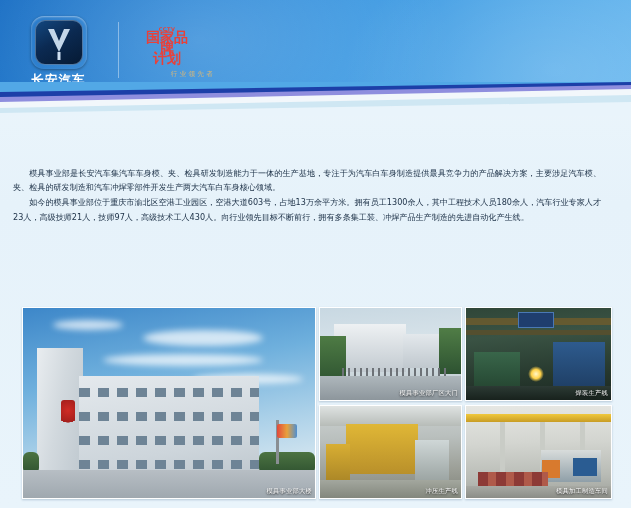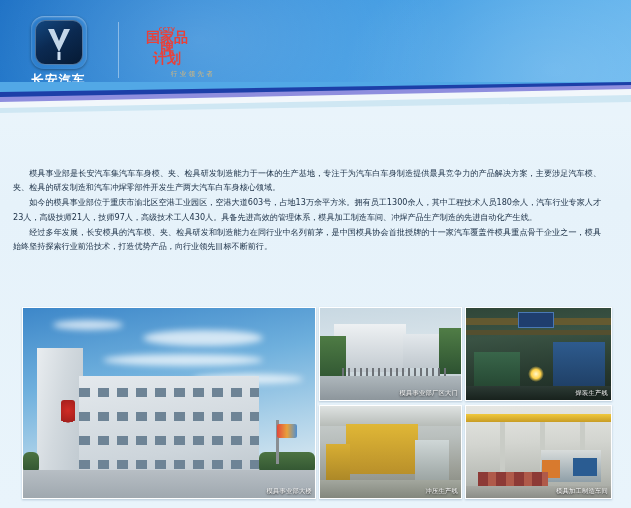--- a/index.html
+++ b/index.html
@@ -178,22 +178,21 @@
       <path d="M0 15 L631 3 L631 10 L0 24 Z" fill="#8f8ede"></path>
       <path d="M0 20 L631 7 L631 15 L0 28 Z" fill="#f2f7fb"></path>
       <path d="M0 26 L631 13 L631 22 L0 33 Z" fill="#cfe7f3"></path>
       <path d="M0 31 L631 20 L631 34 L0 34 Z" fill="#e9f4fb"></path>
     </svg>
   </div>
 
 
   <div class="body-text">
     <p class="para">模具事业部是长安汽车集汽车车身模、夹、检具研发制造能力于一体的生产基地，专注于为汽车白车身制造提供最具竞争力的产品解决方案，主要涉足汽车模、夹、检具的研发制造和汽车冲焊零部件开发生产两大汽车白车身核心领域。</p>
-    <p class="para">如今的模具事业部位于重庆市渝北区空港工业园区，空港大道603号，占地13万余平方米。拥有员工1300余人，其中工程技术人员180余人，汽车行业专家人才23人，高级技师21人，技师97人，高级技术工人430人。具备先进高效的管理体系，模具加工制造车间、冲焊产品生产制造的先进自动化产生线。</p>
-    <p class="para">经过多年发展，长安模具的汽车模、夹、检具研发和制造能力在同行业中名列前茅，是中国模具协会首批授牌的十一家汽车覆盖件模具重点骨干企业之一，模具始终坚持探索行业前沿技术，打造优势产品，向行业领先目标不断前行。</p>
+    <p class="para">如今的模具事业部位于重庆市渝北区空港工业园区，空港大道603号，占地13万余平方米。拥有员工1300余人，其中工程技术人员180余人，汽车行业专家人才23人，高级技师21人，技师97人，高级技术工人430人。向行业领先目标不断前行，拥有多条集工装、冲焊产品生产制造的先进自动化产生线。</p>
   </div>
 
   <div class="gallery">
 
     <div class="ph p1">
       <div class="p1-sky"></div>
       <div class="cloud" style="left:120px;top:22px;width:120px;height:16px;"></div>
       <div class="cloud" style="left:80px;top:46px;width:160px;height:12px;"></div>
       <div class="cloud" style="left:170px;top:66px;width:110px;height:10px;"></div>
       <div class="cloud" style="left:30px;top:12px;width:70px;height:10px;"></div>

